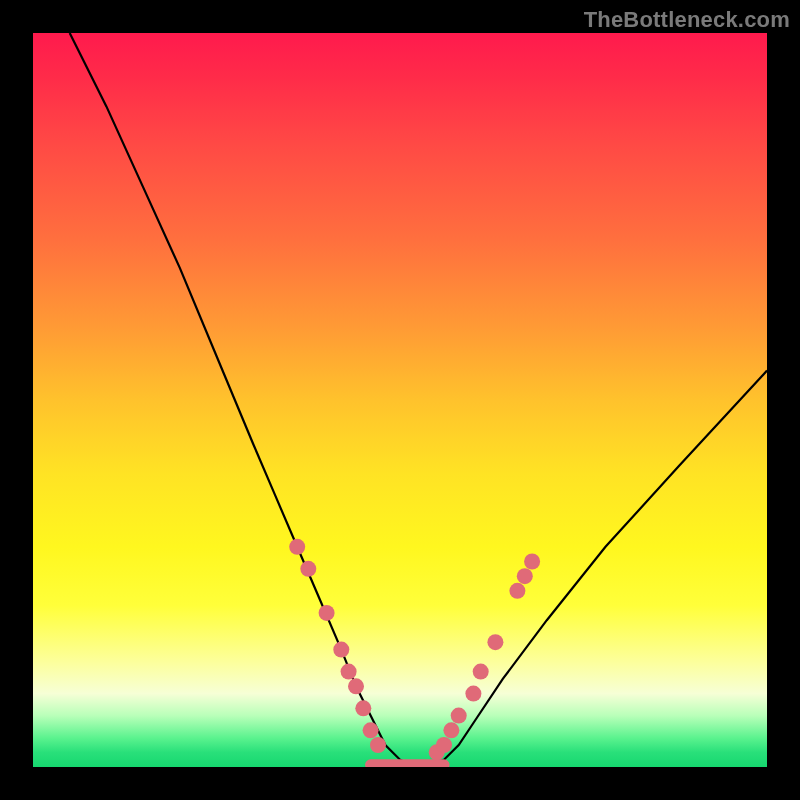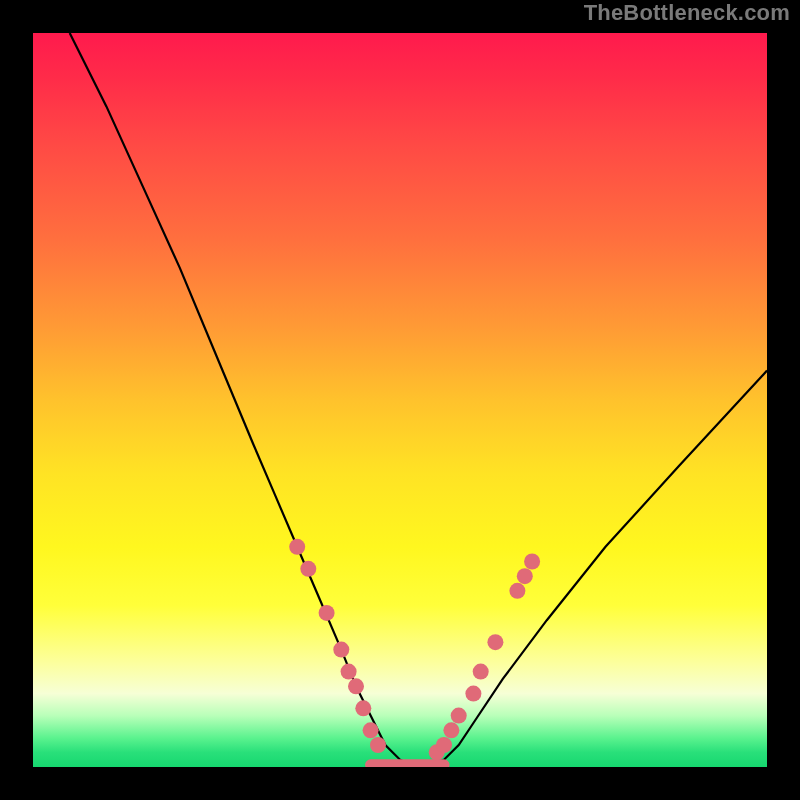--- a/index.html
+++ b/index.html
@@ -41,21 +41,21 @@
       #fcffa0 86%,
       #f6ffd6 90%,
       #b9ffb9 93%,
       #5cf38f 96%,
       #29e07a 98%,
       #16d76f 100%
     );
   }
   .watermark {
     position: absolute;
-    top: 0;
+    top: 7px;
     right: 10px;
     font-family: Arial, Helvetica, sans-serif;
     font-size: 22px;
     font-weight: bold;
     color: #7a7a7a;
     letter-spacing: 0.2px;
     user-select: none;
   }
   svg {
     position: absolute;

